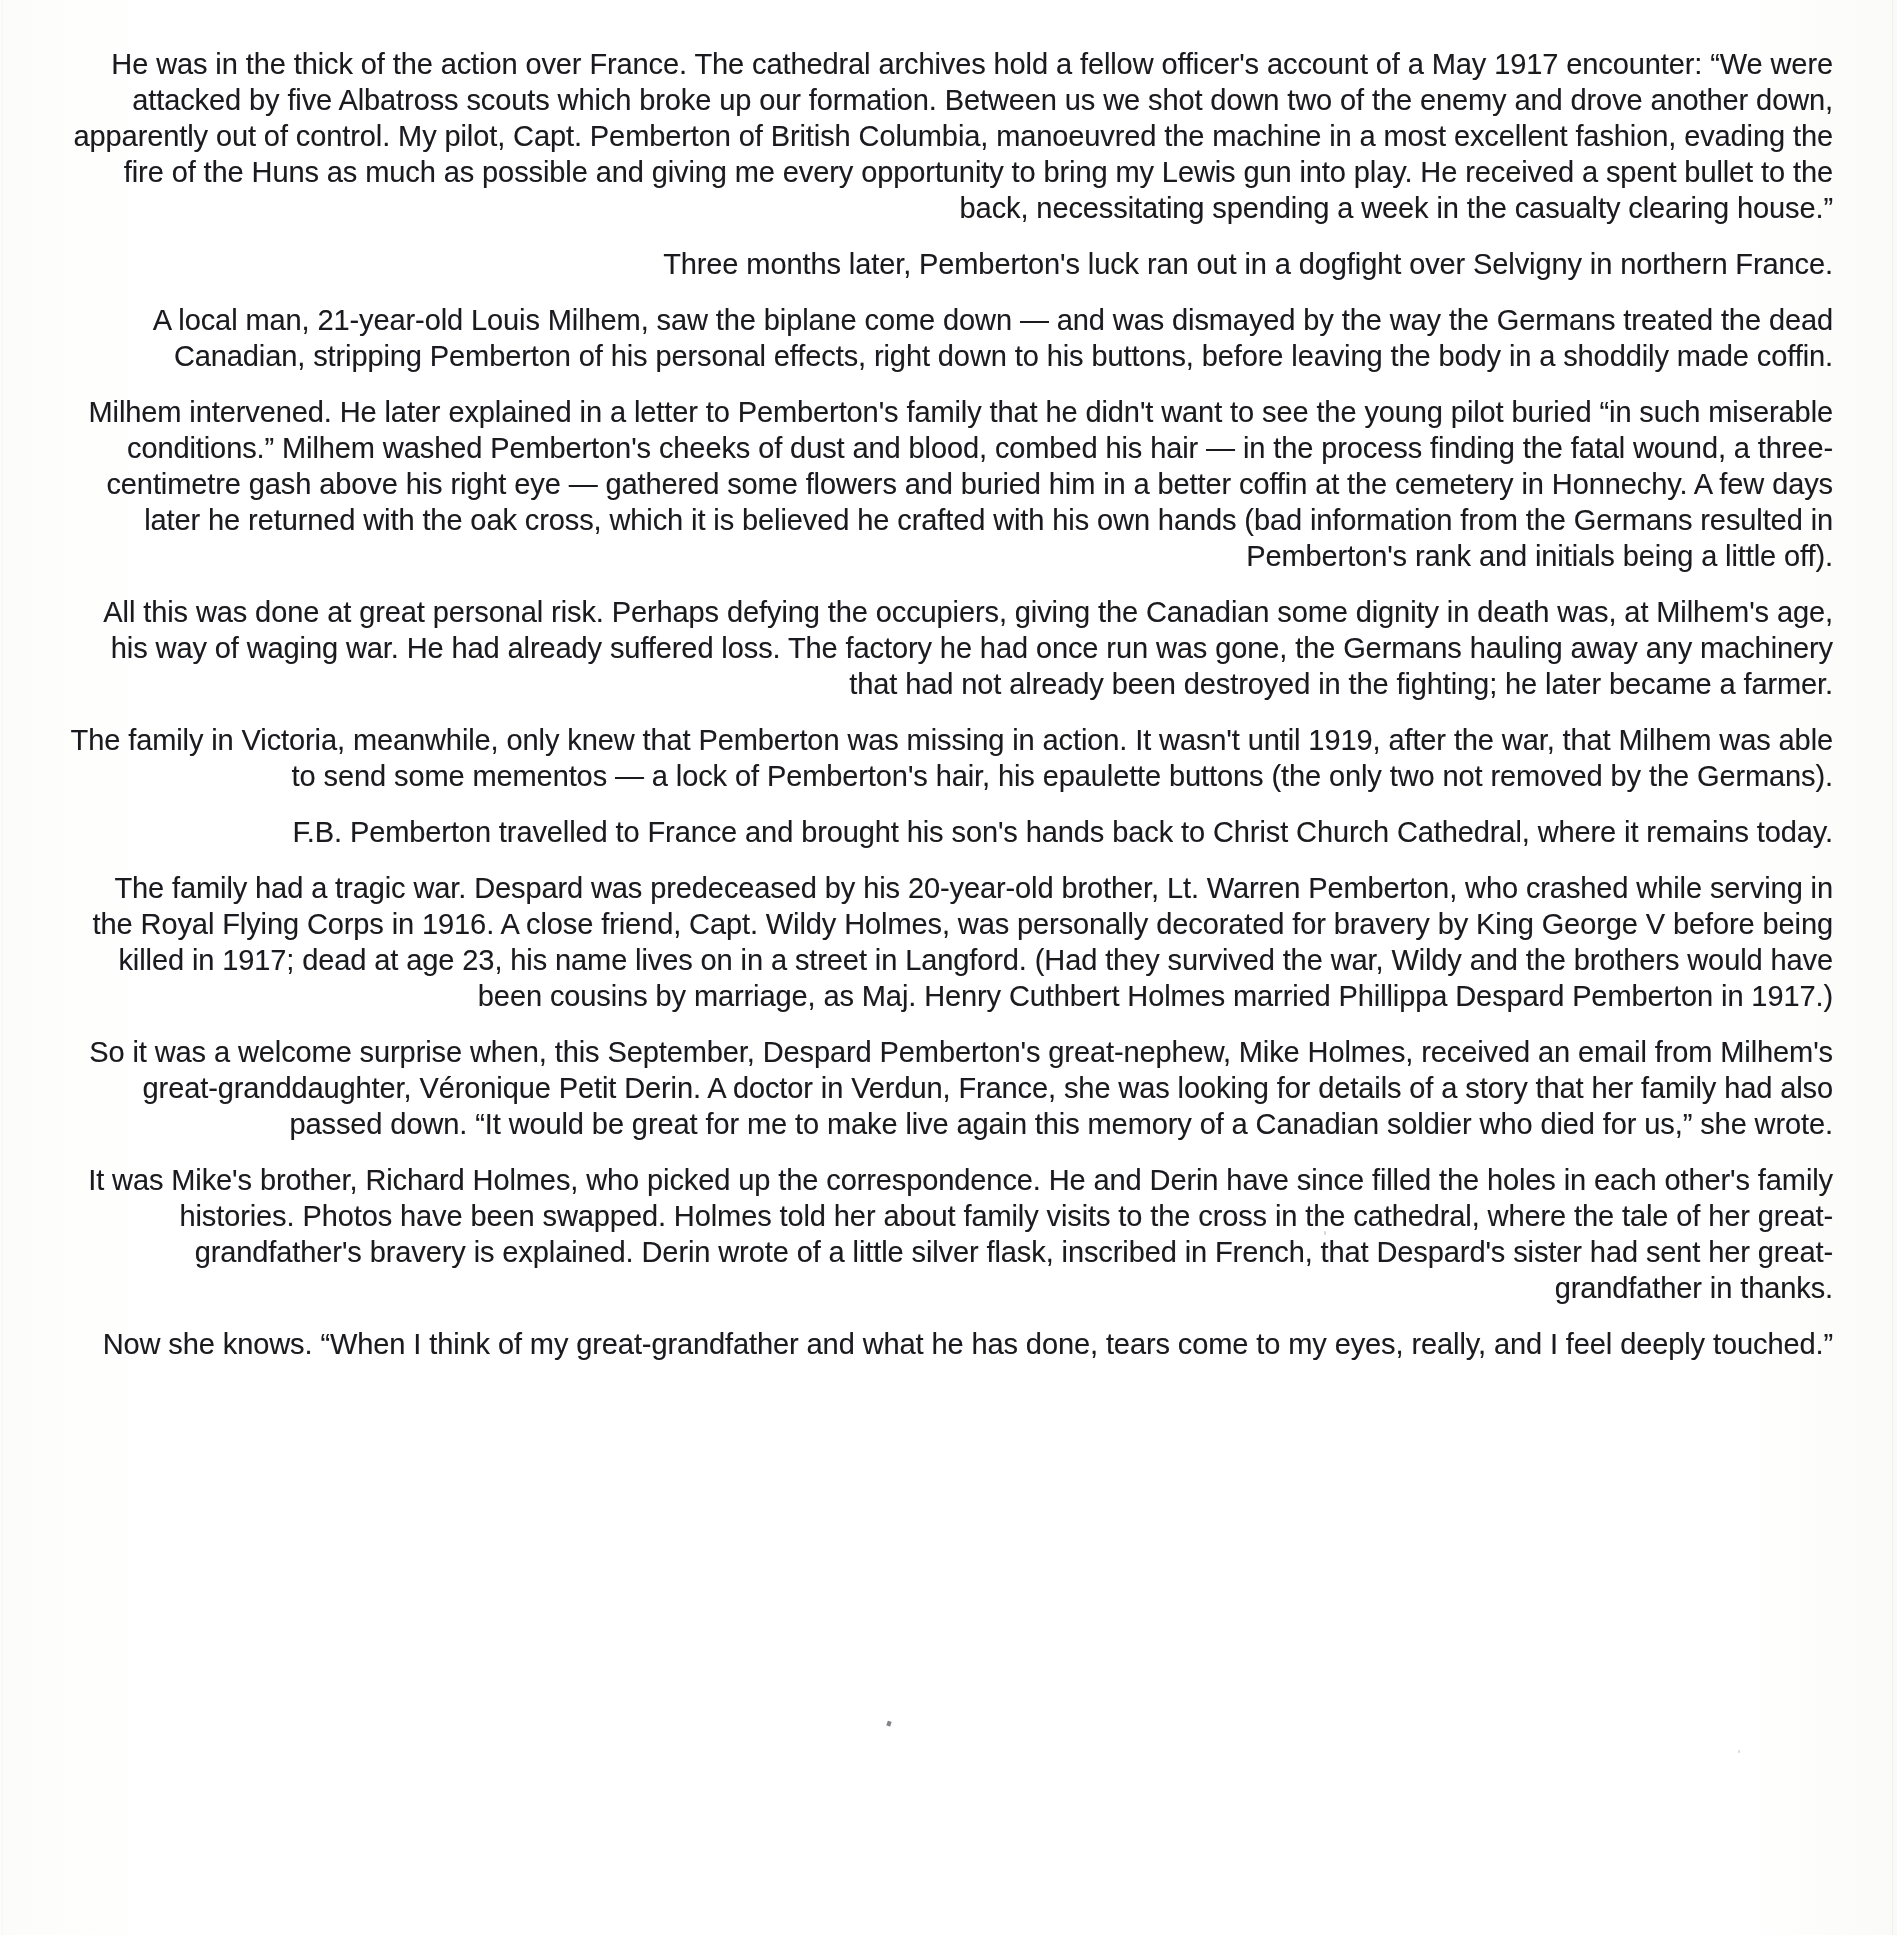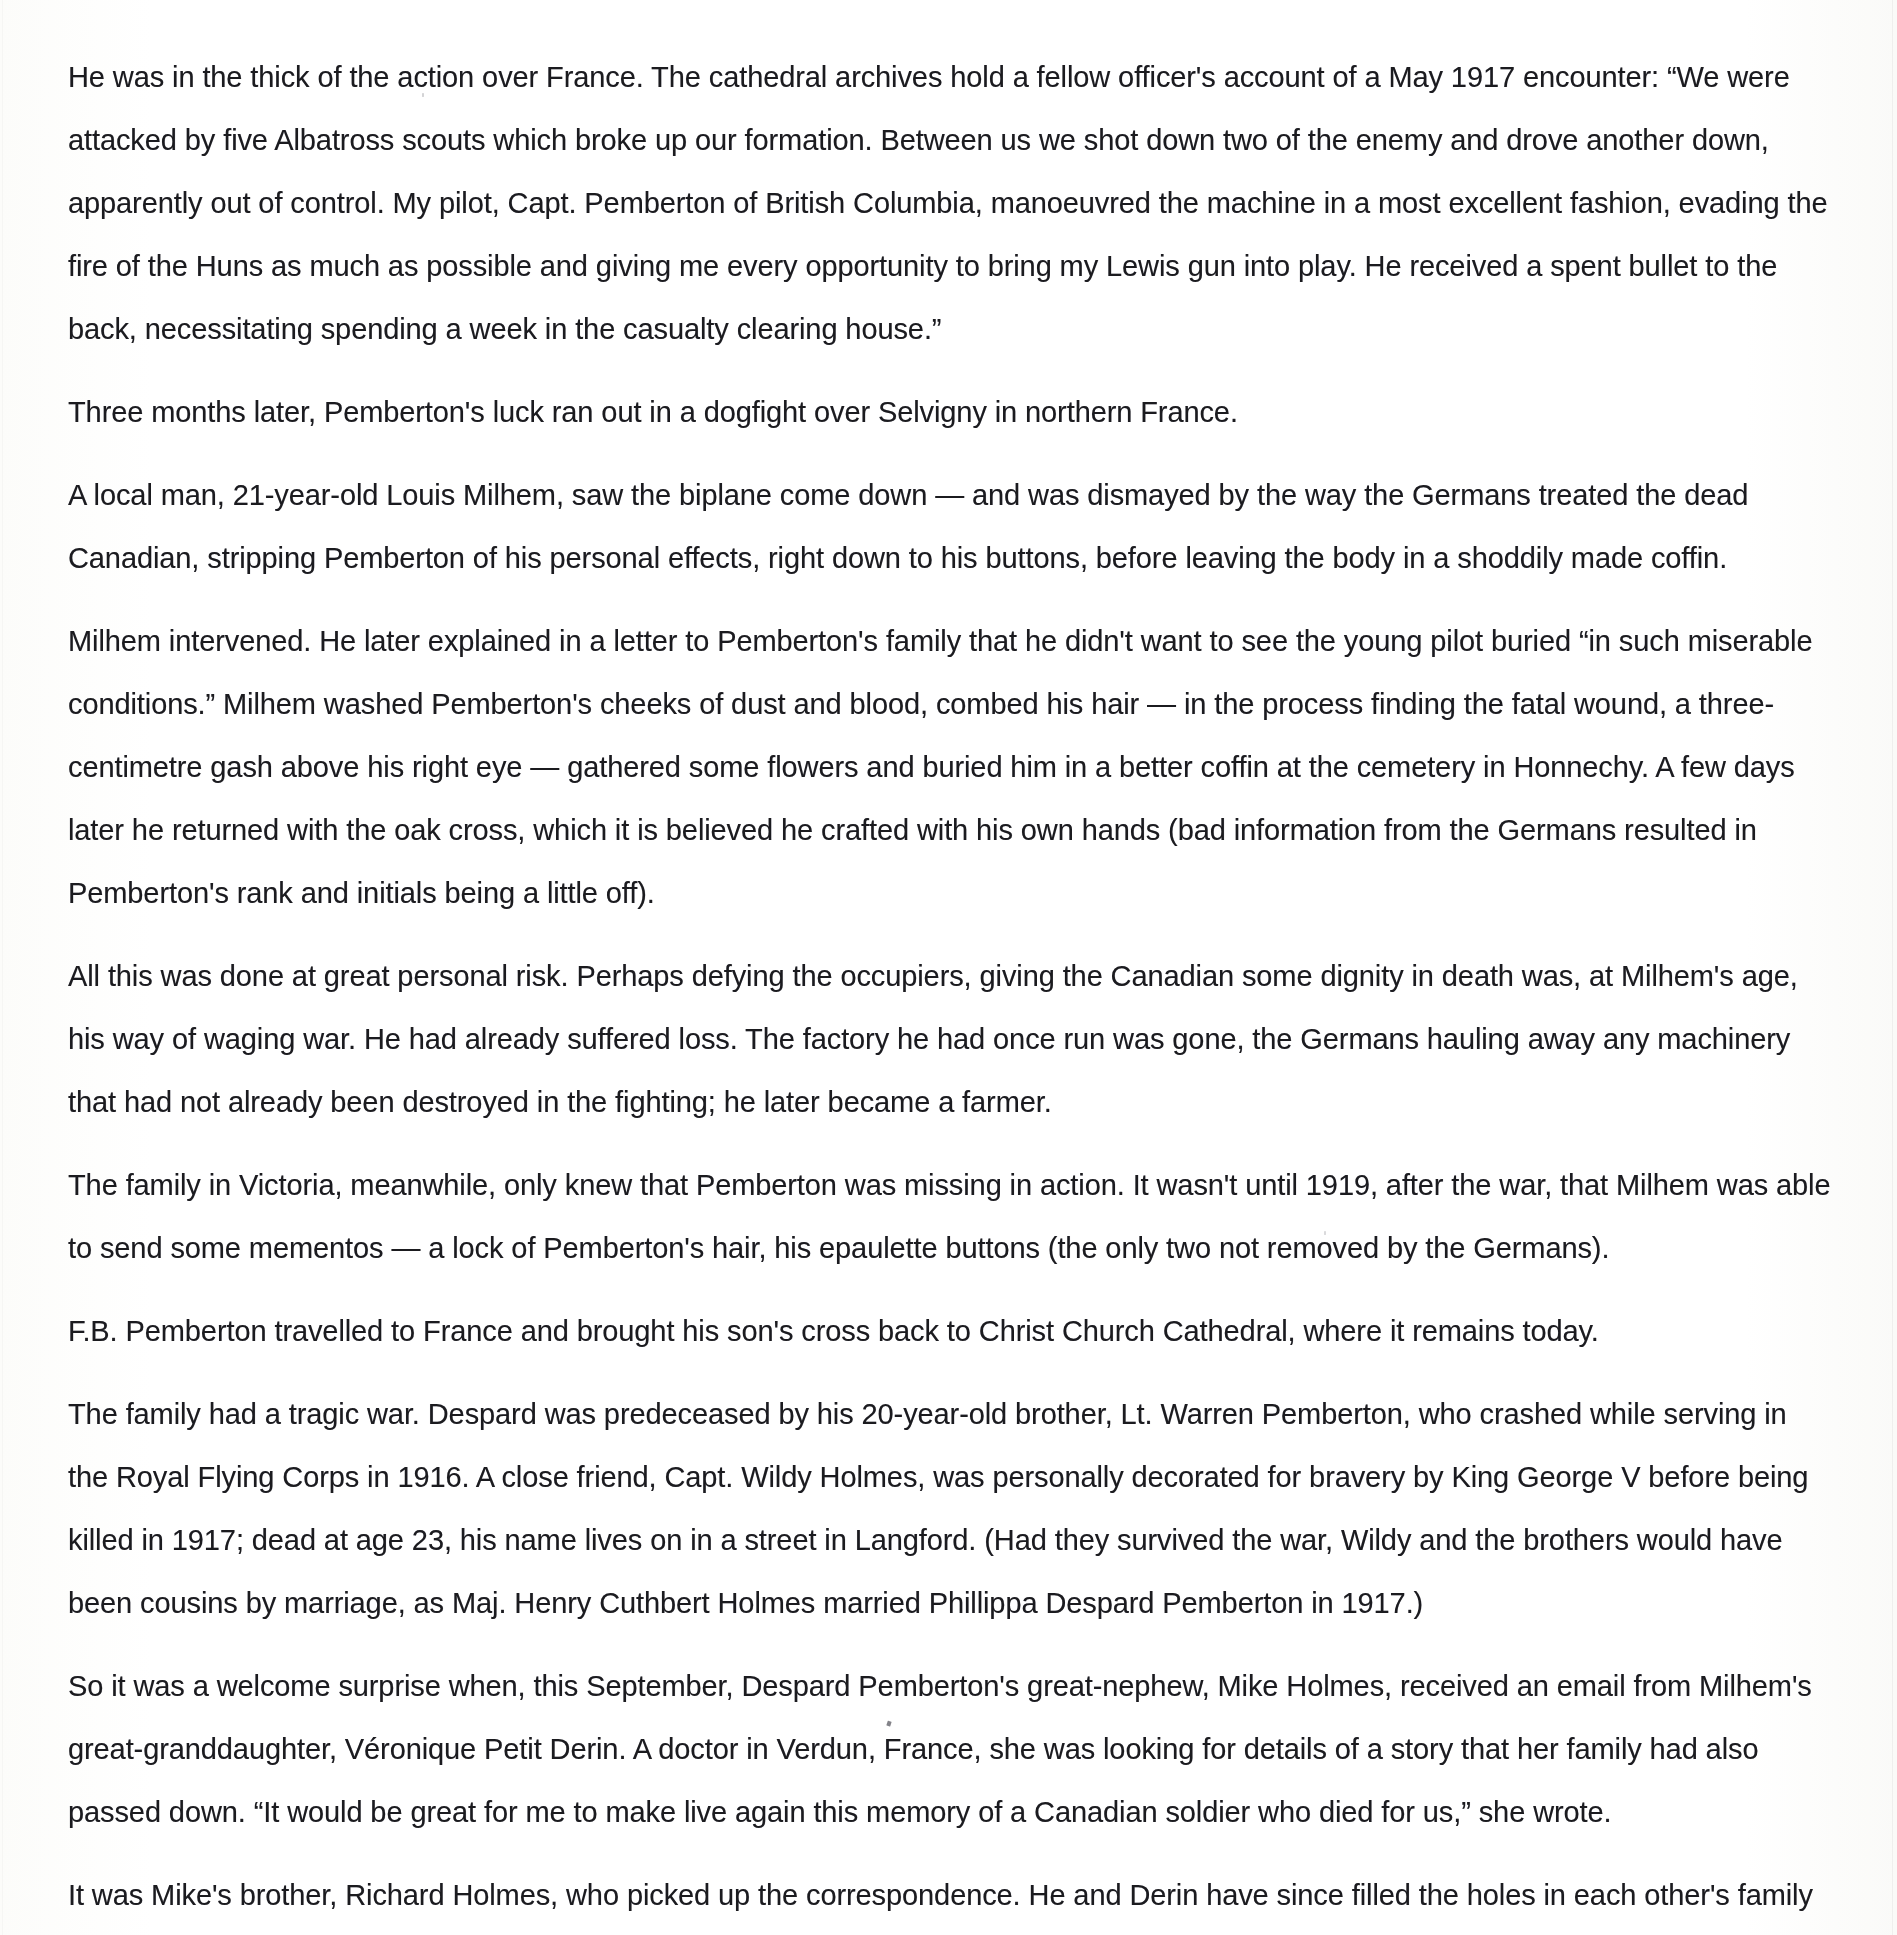--- a/index.html
+++ b/index.html
@@ -43,25 +43,25 @@
   #article-body {
     position: absolute;
     left: 68px;
     top: 46px;
     width: 1765px;
   }
 
   .para {
     font-family: "Liberation Sans", "DejaVu Sans", sans-serif;
     font-size: 29px;
-    line-height: 63px;
+    line-height: 36px;
     color: #1b1b1f;
     letter-spacing: -0.1px;
     margin: 0 0 20px 0;
-    text-align: left;
+    text-align: right;
     
     text-shadow: 0.2px 0.2px 0.3px rgba(40,40,60,0.28),
                  -0.2px 0px 0.2px rgba(20,20,30,0.12);
     -webkit-font-smoothing: antialiased;
   }
 
   .para:last-child {
     margin-bottom: 0;
   }
 
@@ -84,21 +84,21 @@
   <div id="scan-edge-left"></div>
   <div id="scan-edge-right"></div>
 
   <div id="article-body">
     <p class="para">He was in the thick of the action over France. The cathedral archives hold a fellow officer's account of a May 1917 encounter: “We were attacked by five Albatross scouts which broke up our formation. Between us we shot down two of the enemy and drove another down, apparently out of control. My pilot, Capt. Pemberton of British Columbia, manoeuvred the machine in a most excellent fashion, evading the fire of the Huns as much as possible and giving me every opportunity to bring my Lewis gun into play. He received a spent bullet to the back, necessitating spending a week in the casualty clearing house.”</p>
     <p class="para">Three months later, Pemberton's luck ran out in a dogfight over Selvigny in northern France.</p>
     <p class="para">A local man, 21-year-old Louis Milhem, saw the biplane come down — and was dismayed by the way the Germans treated the dead Canadian, stripping Pemberton of his personal effects, right down to his buttons, before leaving the body in a shoddily made coffin.</p>
     <p class="para">Milhem intervened. He later explained in a letter to Pemberton's family that he didn't want to see the young pilot buried “in such miserable conditions.” Milhem washed Pemberton's cheeks of dust and blood, combed his hair — in the process finding the fatal wound, a three-centimetre gash above his right eye — gathered some flowers and buried him in a better coffin at the cemetery in Honnechy. A few days later he returned with the oak cross, which it is believed he crafted with his own hands (bad information from the Germans resulted in Pemberton's rank and initials being a little off).</p>
     <p class="para">All this was done at great personal risk. Perhaps defying the occupiers, giving the Canadian some dignity in death was, at Milhem's age, his way of waging war. He had already suffered loss. The factory he had once run was gone, the Germans hauling away any machinery that had not already been destroyed in the fighting; he later became a farmer.</p>
     <p class="para">The family in Victoria, meanwhile, only knew that Pemberton was missing in action. It wasn't until 1919, after the war, that Milhem was able to send some mementos — a lock of Pemberton's hair, his epaulette buttons (the only two not removed by the Germans).</p>
-    <p class="para">F.B. Pemberton travelled to France and brought his son's cross back to Christ Church Cathedral, where it remains today.</p>
+    <p class="para">F.B. Pemberton travelled to France and brought his son's hands back to Christ Church Cathedral, where it remains today.</p>
     <p class="para">The family had a tragic war. Despard was predeceased by his 20-year-old brother, Lt. Warren Pemberton, who crashed while serving in the Royal Flying Corps in 1916. A close friend, Capt. Wildy Holmes, was personally decorated for bravery by King George V before being killed in 1917; dead at age 23, his name lives on in a street in Langford. (Had they survived the war, Wildy and the brothers would have been cousins by marriage, as Maj. Henry Cuthbert Holmes married Phillippa Despard Pemberton in 1917.)</p>
     <p class="para">So it was a welcome surprise when, this September, Despard Pemberton's great-nephew, Mike Holmes, received an email from Milhem's great-granddaughter, Véronique Petit Derin. A doctor in Verdun, France, she was looking for details of a story that her family had also passed down. “It would be great for me to make live again this memory of a Canadian soldier who died for us,” she wrote.</p>
     <p class="para">It was Mike's brother, Richard Holmes, who picked up the correspondence. He and Derin have since filled the holes in each other's family histories. Photos have been swapped. Holmes told her about family visits to the cross in the cathedral, where the tale of her great-grandfather's bravery is explained. Derin wrote of a little silver flask, inscribed in French, that Despard's sister had sent her great-grandfather in thanks.</p>
     <p class="para">Now she knows. “When I think of my great-grandfather and what he has done, tears come to my eyes, really, and I feel deeply touched.”</p>
 
   </div>
 
   <div class="speck" id="speck-1"></div>
   <div class="speck" id="speck-2"></div>
   <div class="speck" id="speck-3"></div>

